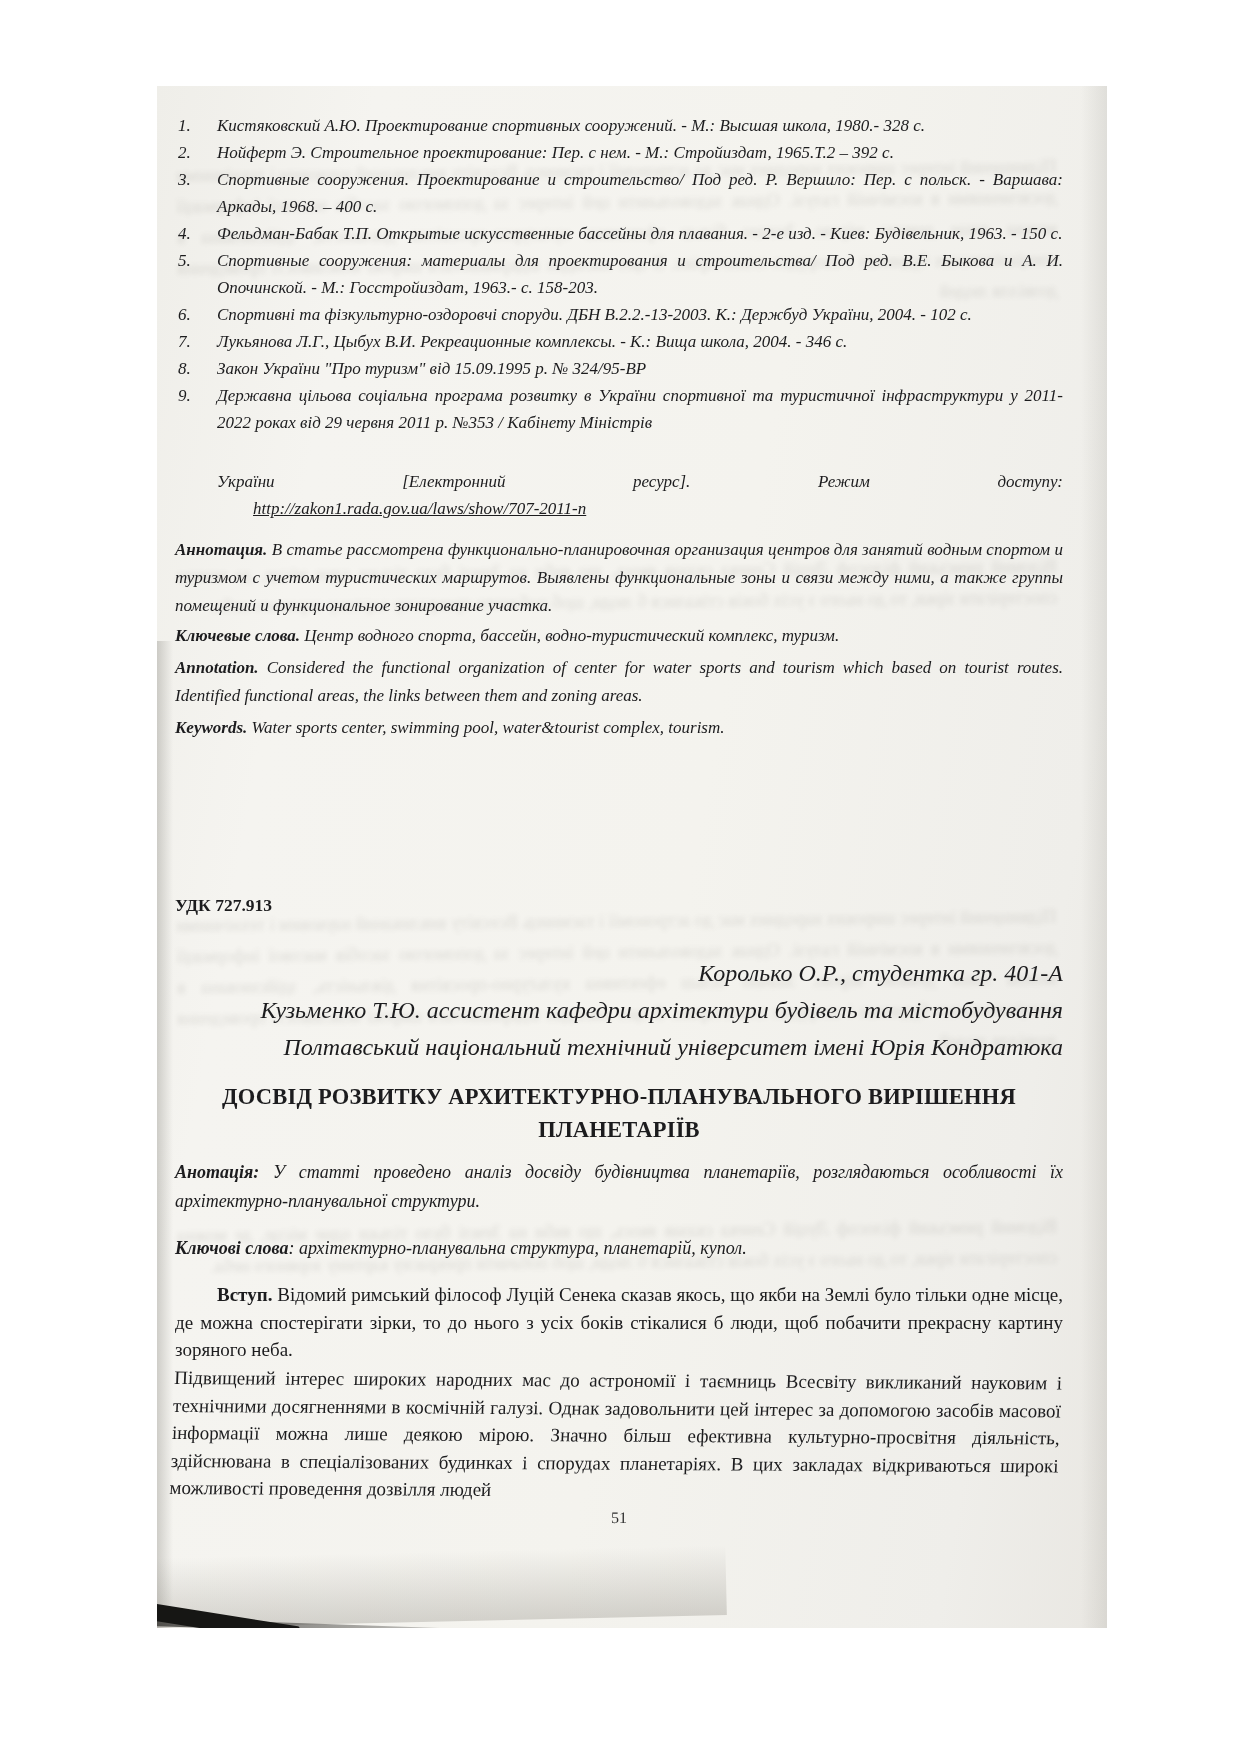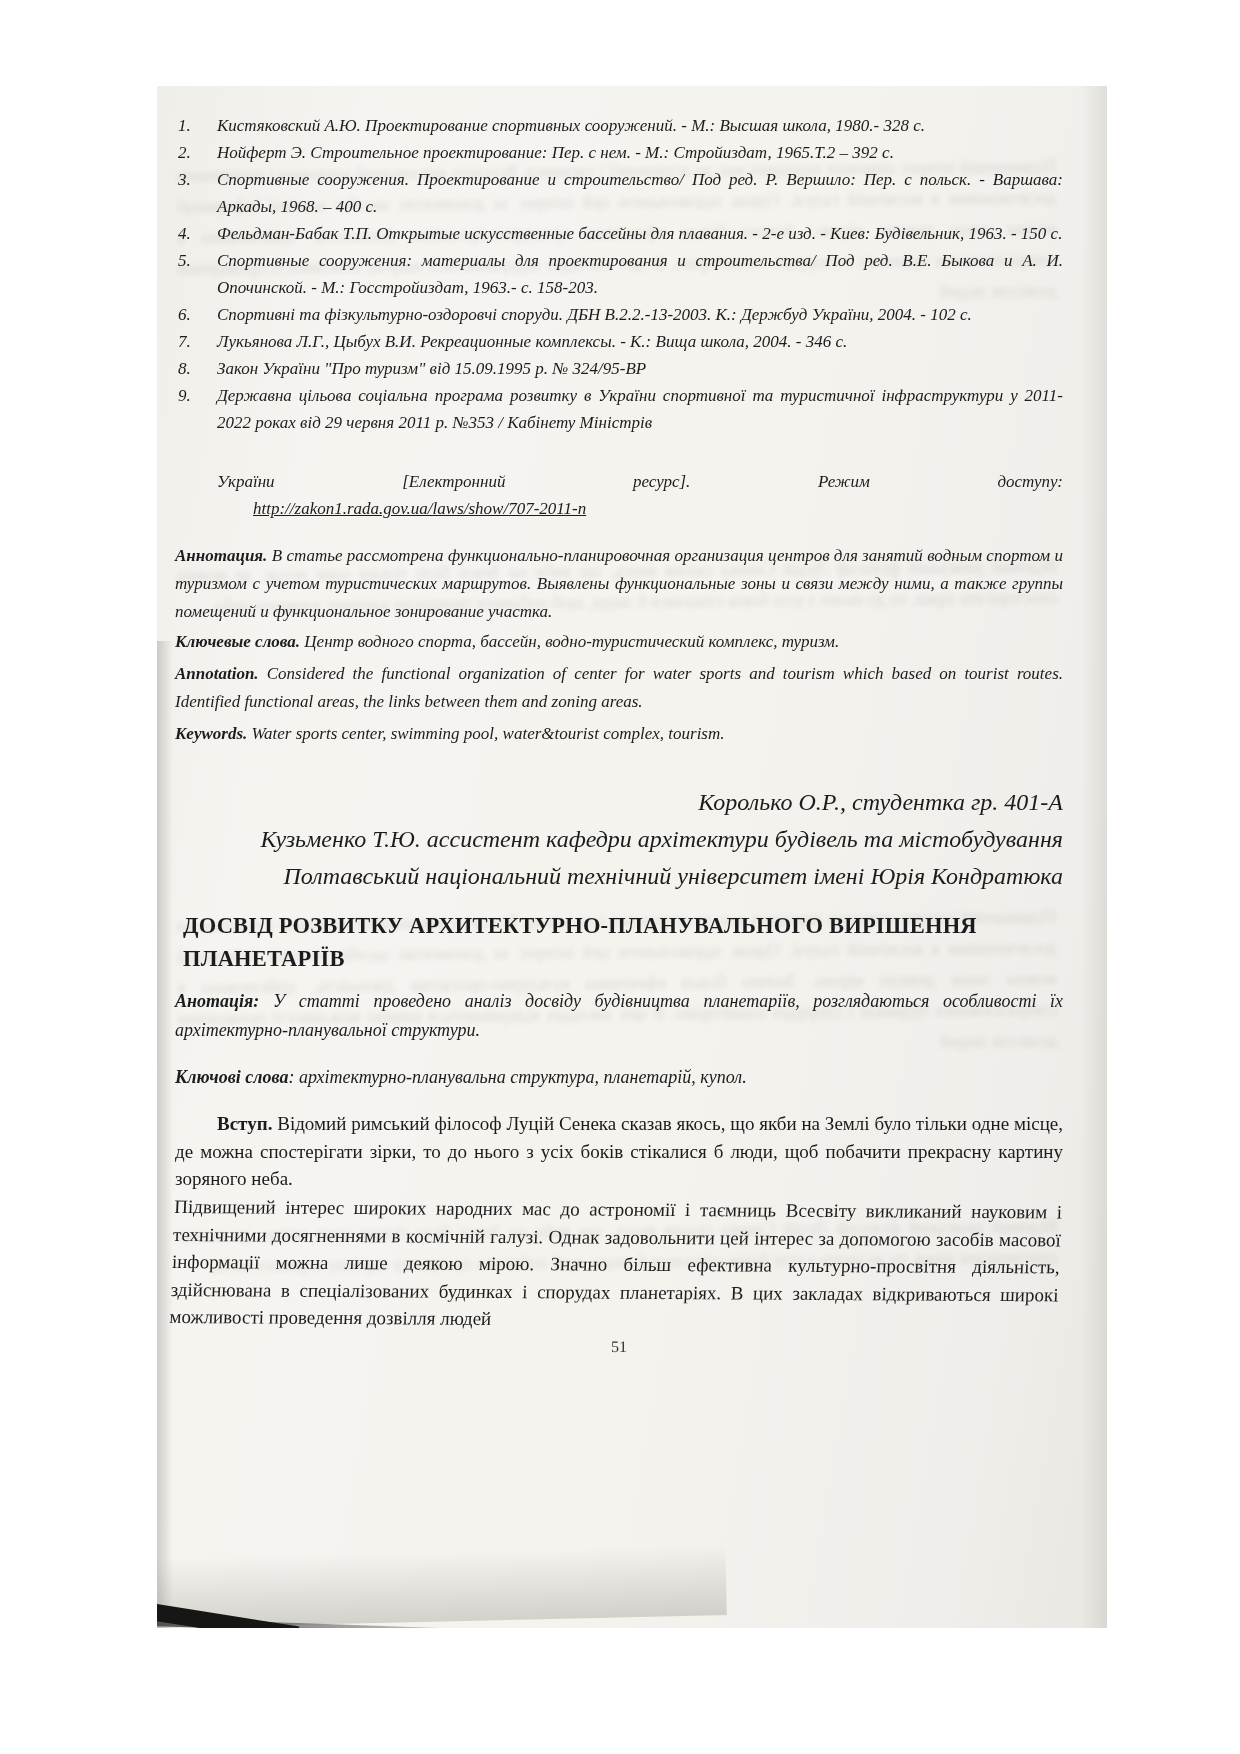--- a/index.html
+++ b/index.html
@@ -16,28 +16,28 @@
          font-size:18px;line-height:31px;text-align:justify;pointer-events:none;}
   
   .content{position:absolute;left:18px;top:26px;width:888px;}
   .refs{list-style:none;margin:0;padding:0;font-style:italic;font-size:17px;line-height:27px;}
   .refs li{position:relative;padding-left:42px;text-align:justify;}
   .refs .num{position:absolute;left:3px;top:0;}
   .spread-line{display:flex;justify-content:space-between;margin-top:32px;}
   .ref-url{text-decoration:underline;color:#1c1c1e;display:inline-block;margin-left:36px;}
   .meta{margin:0;font-style:italic;font-size:17px;line-height:28px;text-align:justify;}
   .meta b{font-style:italic;}
-  .m-annot-ru{margin-top:20px;}
+  .m-annot-ru{margin-top:14px;}
   .m-kw-ru{margin-top:2px;}
   .m-annot-en{margin-top:4px;}
   .m-kw-en{margin-top:4px;}
   .udc{margin:150px 0 0 0;font-weight:bold;font-size:17.5px;line-height:27px;}
   .authors{margin-top:36px;text-align:right;font-style:italic;font-size:24px;line-height:37px;}
   .authors div{white-space:nowrap;}
-  .title{margin:14px 8px 0 8px;text-align:left;font-weight:bold;font-size:22.5px;line-height:33px;
+  .title{margin:14px 8px 0 8px;text-align:center;font-weight:bold;font-size:22.5px;line-height:33px;
          letter-spacing:.2px;}
   .anot-ua{margin-top:12px;font-style:italic;font-size:18px;line-height:29px;text-align:justify;}
   .kw-ua{margin-top:0;font-style:italic;font-size:18px;line-height:29px;}
   .kw-ua b,.anot-ua b{font-style:italic;}
   .intro{margin:4px 0 0 0;font-size:19px;line-height:27.5px;text-align:justify;text-indent:42px;}
   .para2{margin:0;font-size:19px;line-height:27.5px;text-align:justify;
          transform:skewX(-2.2deg) rotate(.35deg);transform-origin:top left;}
   .pagenum{margin-top:8px;text-align:center;font-size:16px;color:#2e2e2e;
            transform:rotate(.3deg);}
   
@@ -85,20 +85,21 @@
           </span>
           <span class="ref-url">http://zakon1.rada.gov.ua/laws/show/707-2011-n</span>
         </li>
       </ol>
 
       <p class="meta m-annot-ru"><b>Аннотация.</b> <span>В статье рассмотрена функционально-планировочная организация центров для занятий водным спортом и туризмом с учетом туристических маршрутов. Выявлены функциональные зоны и связи между ними, а также группы помещений и функциональное зонирование участка.</span></p>
       <p class="meta m-kw-ru"><b>Ключевые слова.</b> <span>Центр водного спорта, бассейн, водно-туристический комплекс, туризм.</span></p>
       <p class="meta m-annot-en"><b>Annotation.</b> <span>Considered the functional organization of center for water sports and tourism which based on tourist routes. Identified functional areas, the links between them and zoning areas.</span></p>
       <p class="meta m-kw-en"><b>Keywords.</b> <span>Water sports center, swimming pool, water&amp;tourist complex, tourism.</span></p>
 
+      <p class="udc">УДК 727.913</p>
 
       <div class="authors">
         <div>Королько О.Р., студентка гр. 401-А</div>
         <div>Кузьменко Т.Ю. ассистент  кафедри архітектури будівель та містобудування</div>
         <div>Полтавський національний технічний університет  імені Юрія Кондратюка</div>
       </div>
 
       <h1 class="title">ДОСВІД РОЗВИТКУ АРХИТЕКТУРНО-ПЛАНУВАЛЬНОГО ВИРІШЕННЯ ПЛАНЕТАРІЇВ</h1>
 
       <p class="anot-ua"><b>Анотація:</b> <span>У статті проведено аналіз досвіду будівництва планетаріїв, розглядаються особливості  їх архітектурно-планувальної структури.</span></p>

